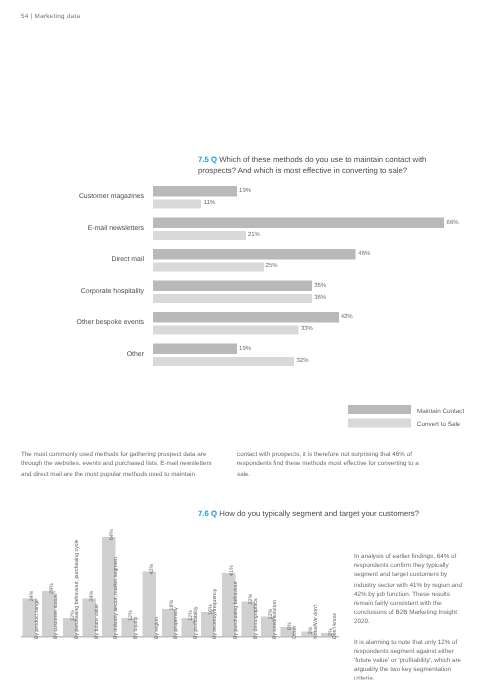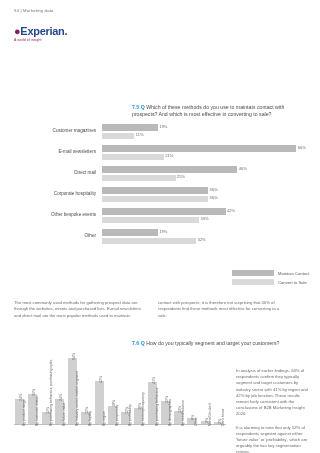--- a/index.html
+++ b/index.html
@@ -105,24 +105,20 @@
   }
   .q2-body p{margin:0 0 7px 0;}
 </style>
 </head>
 <body>
 
 <div class="page">
 
   <div class="hdr">54 | Marketing data</div>
 
-  <div class="logo">
-    <span class="logo-mark"><span class="dot">●</span>Experian<span class="dot">.</span></span>
-    <span class="logo-sub">A world of insight</span>
-  </div>
 
   <div class="q1-title">
     <span class="num">7.5</span>
     <span class="qmark">Q</span>
     <span>Which of these methods do you use to maintain contact with prospects? And which is most effective in converting to sale?</span>
   </div>
 
   <div class="chart1" id="chart1">
       <div class="c1-row">
         <div class="c1-label">Customer magazines</div>

